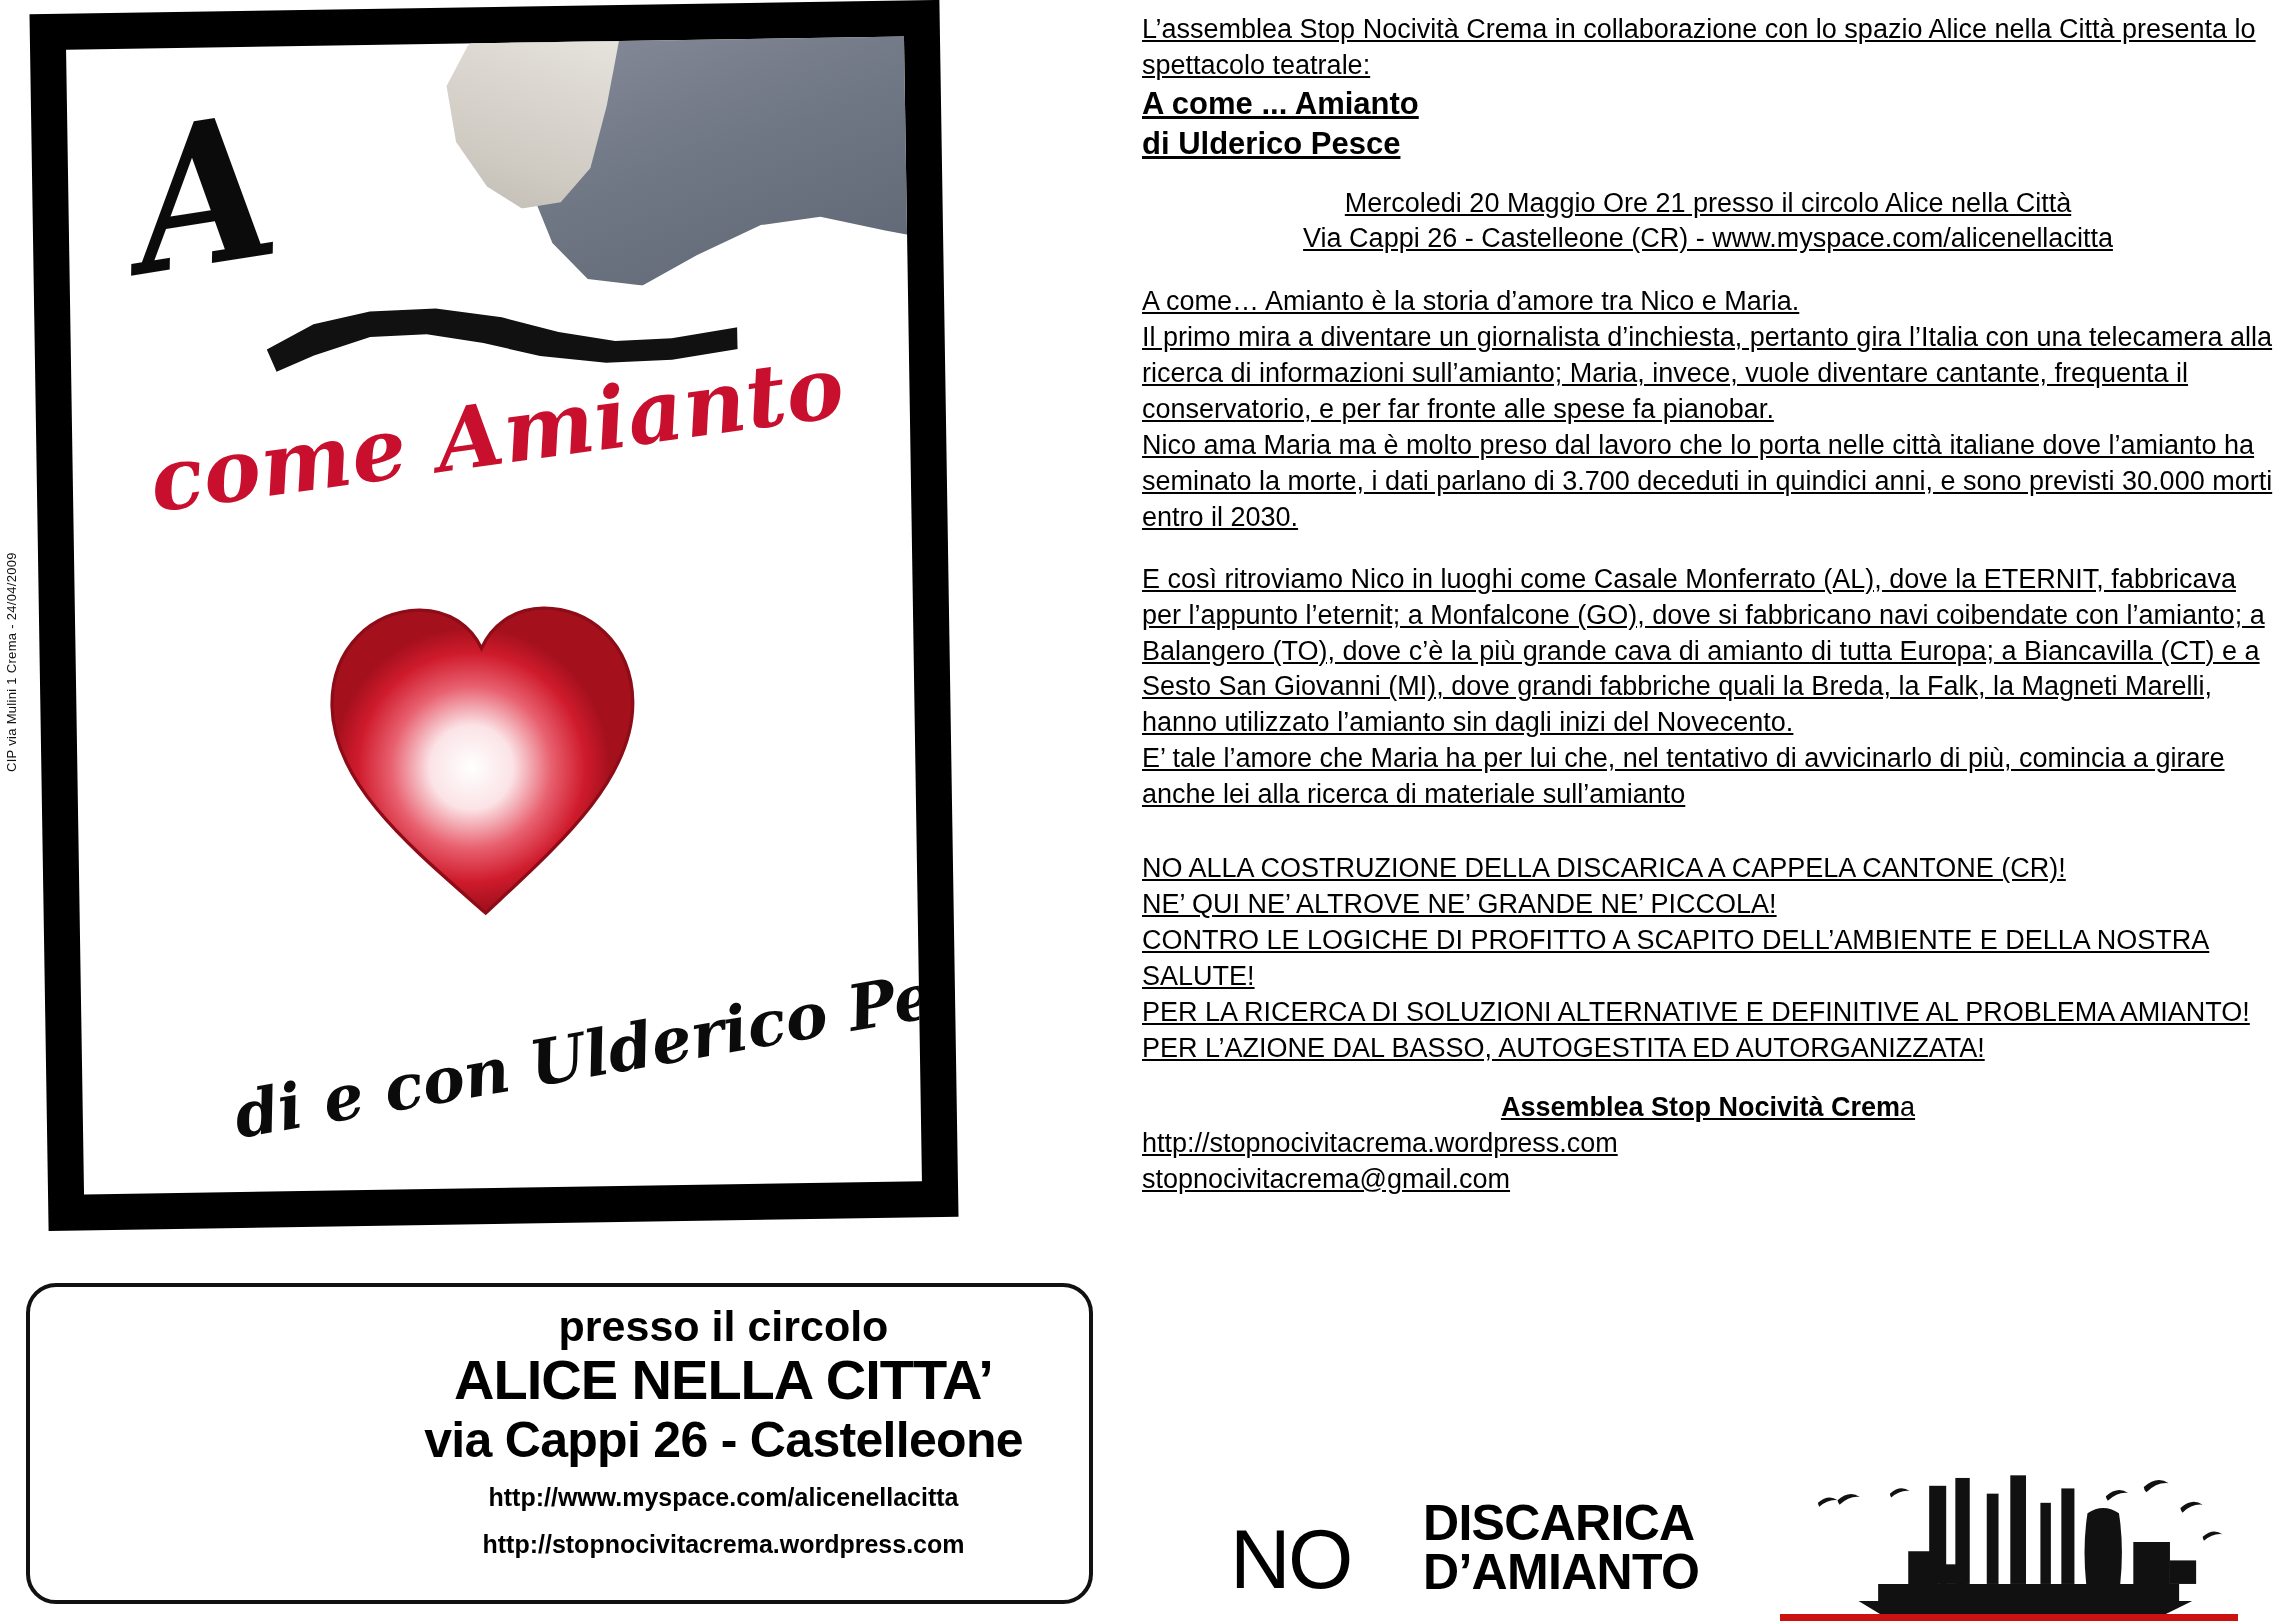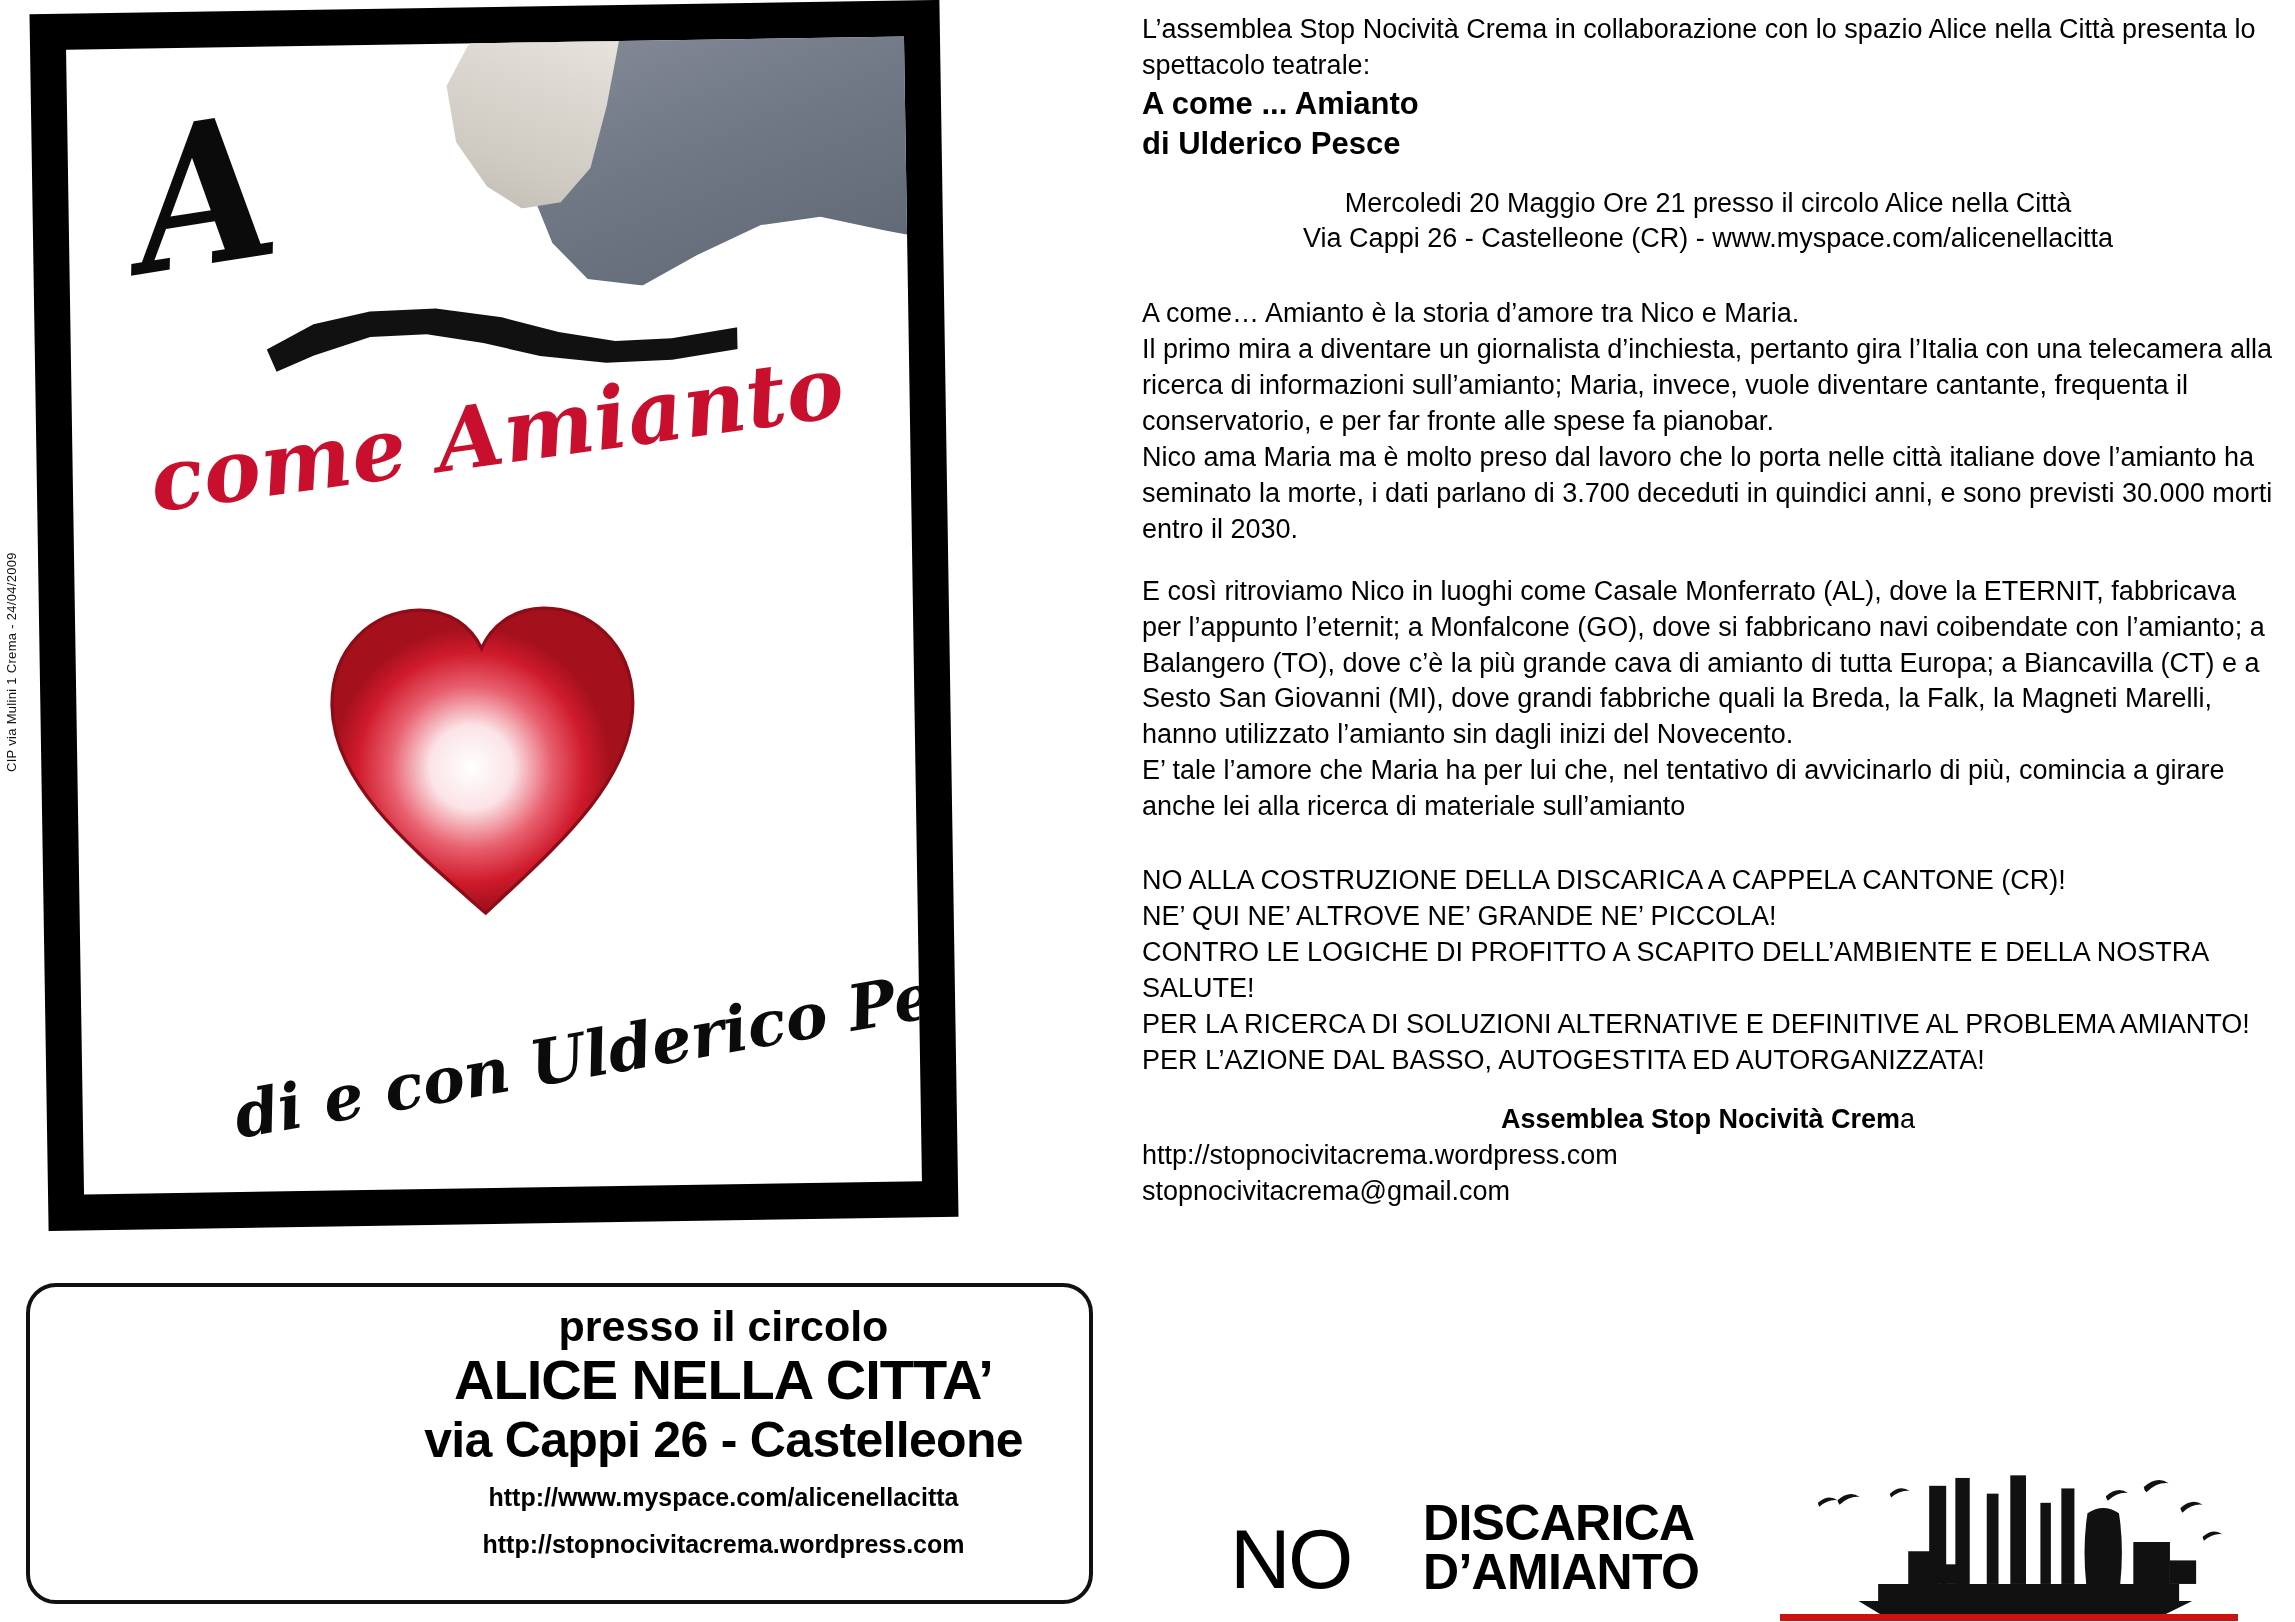--- a/index.html
+++ b/index.html
@@ -232,37 +232,38 @@
 
   
   #right-column {
     position: absolute;
     left: 1142px;
     top: 11.8px;
     width: 1132px;
     height: 1597px;
     font-size: 27px;
     line-height: 1.33;
+    text-decoration: underline;
   }
   #right-column p { margin: 0; }
 
   .intro { margin-bottom: 23.6px; }
 
   .title-block {
     text-align: left;
     font-weight: 700;
     font-size: 31px;
     line-height: 1.3;
     margin-bottom: 22px;
   }
   .when-block {
     text-align: center;
     font-size: 27px;
     line-height: 1.3;
-    margin-bottom: 40px;
+    margin-bottom: 28px;
   }
   .body-par { margin-bottom: 0; }
   .spacer { height: 26px; }
   .caps-block { margin-top: 38px; }
   .contact-block { margin-top: 23.6px; }
   .contact-org { font-weight: 700; text-align: center; }
   .contact-org .tail { font-weight: 400; }
 
   
   #no-logo {

